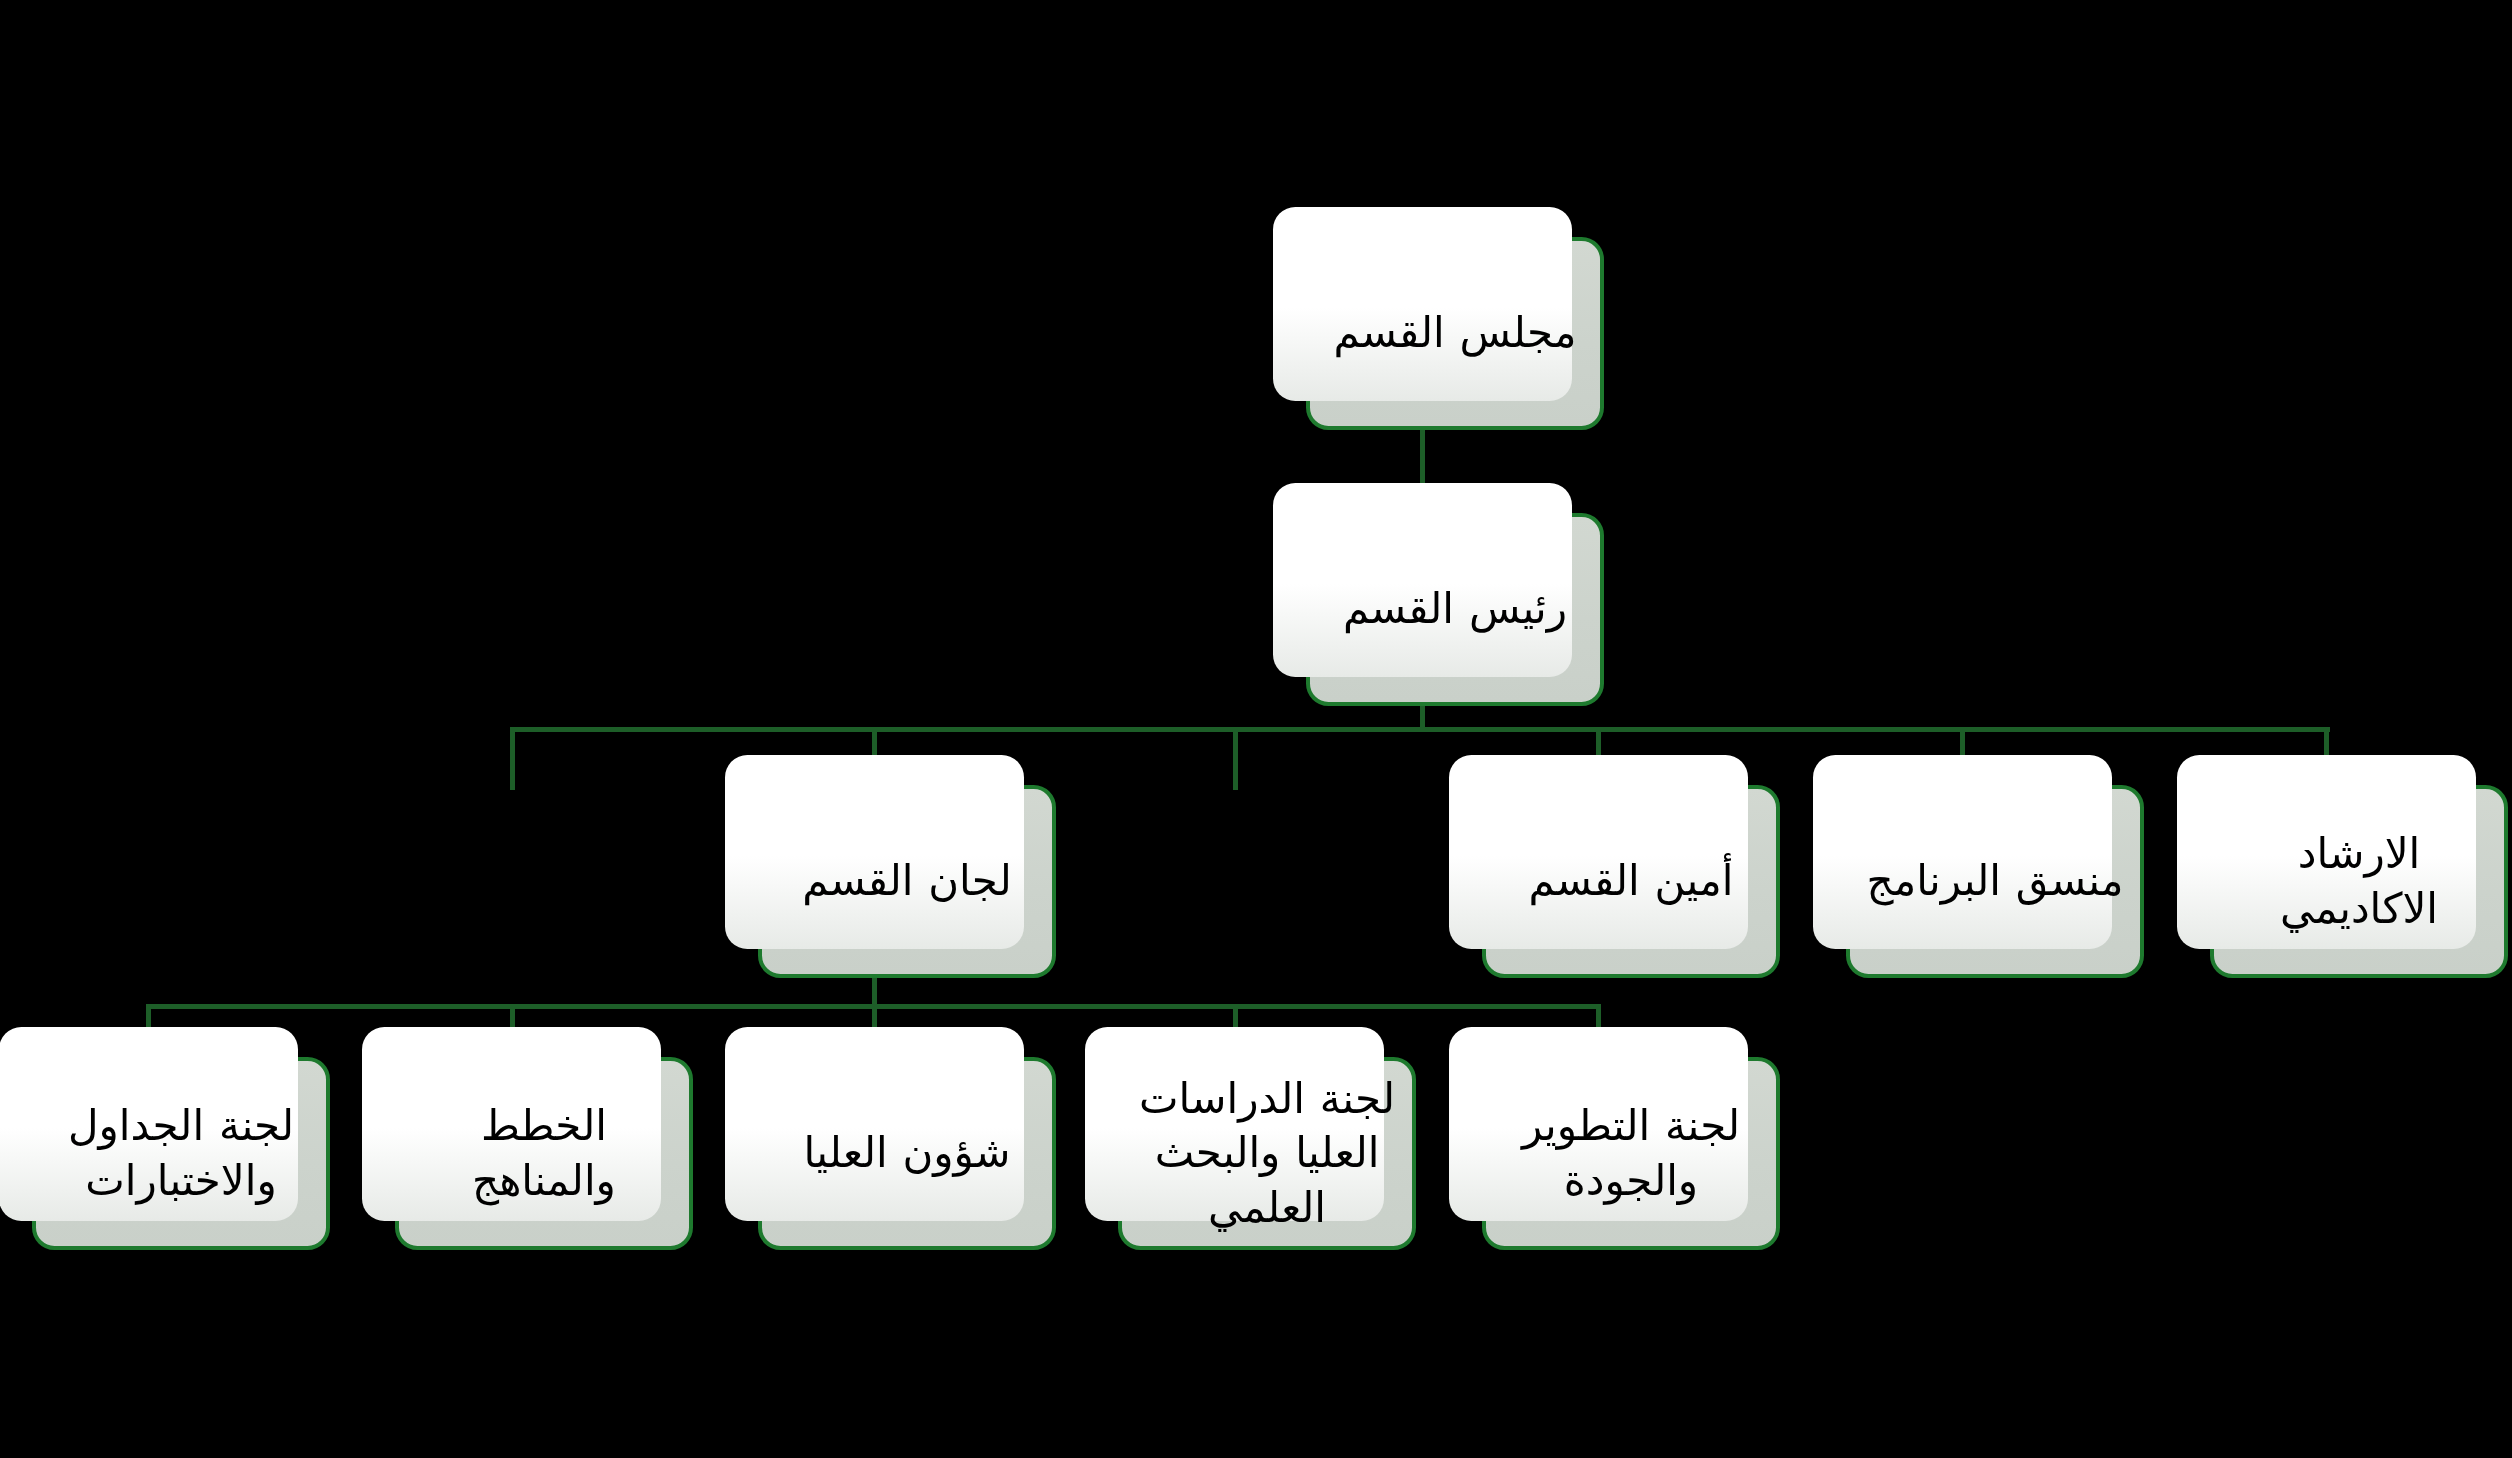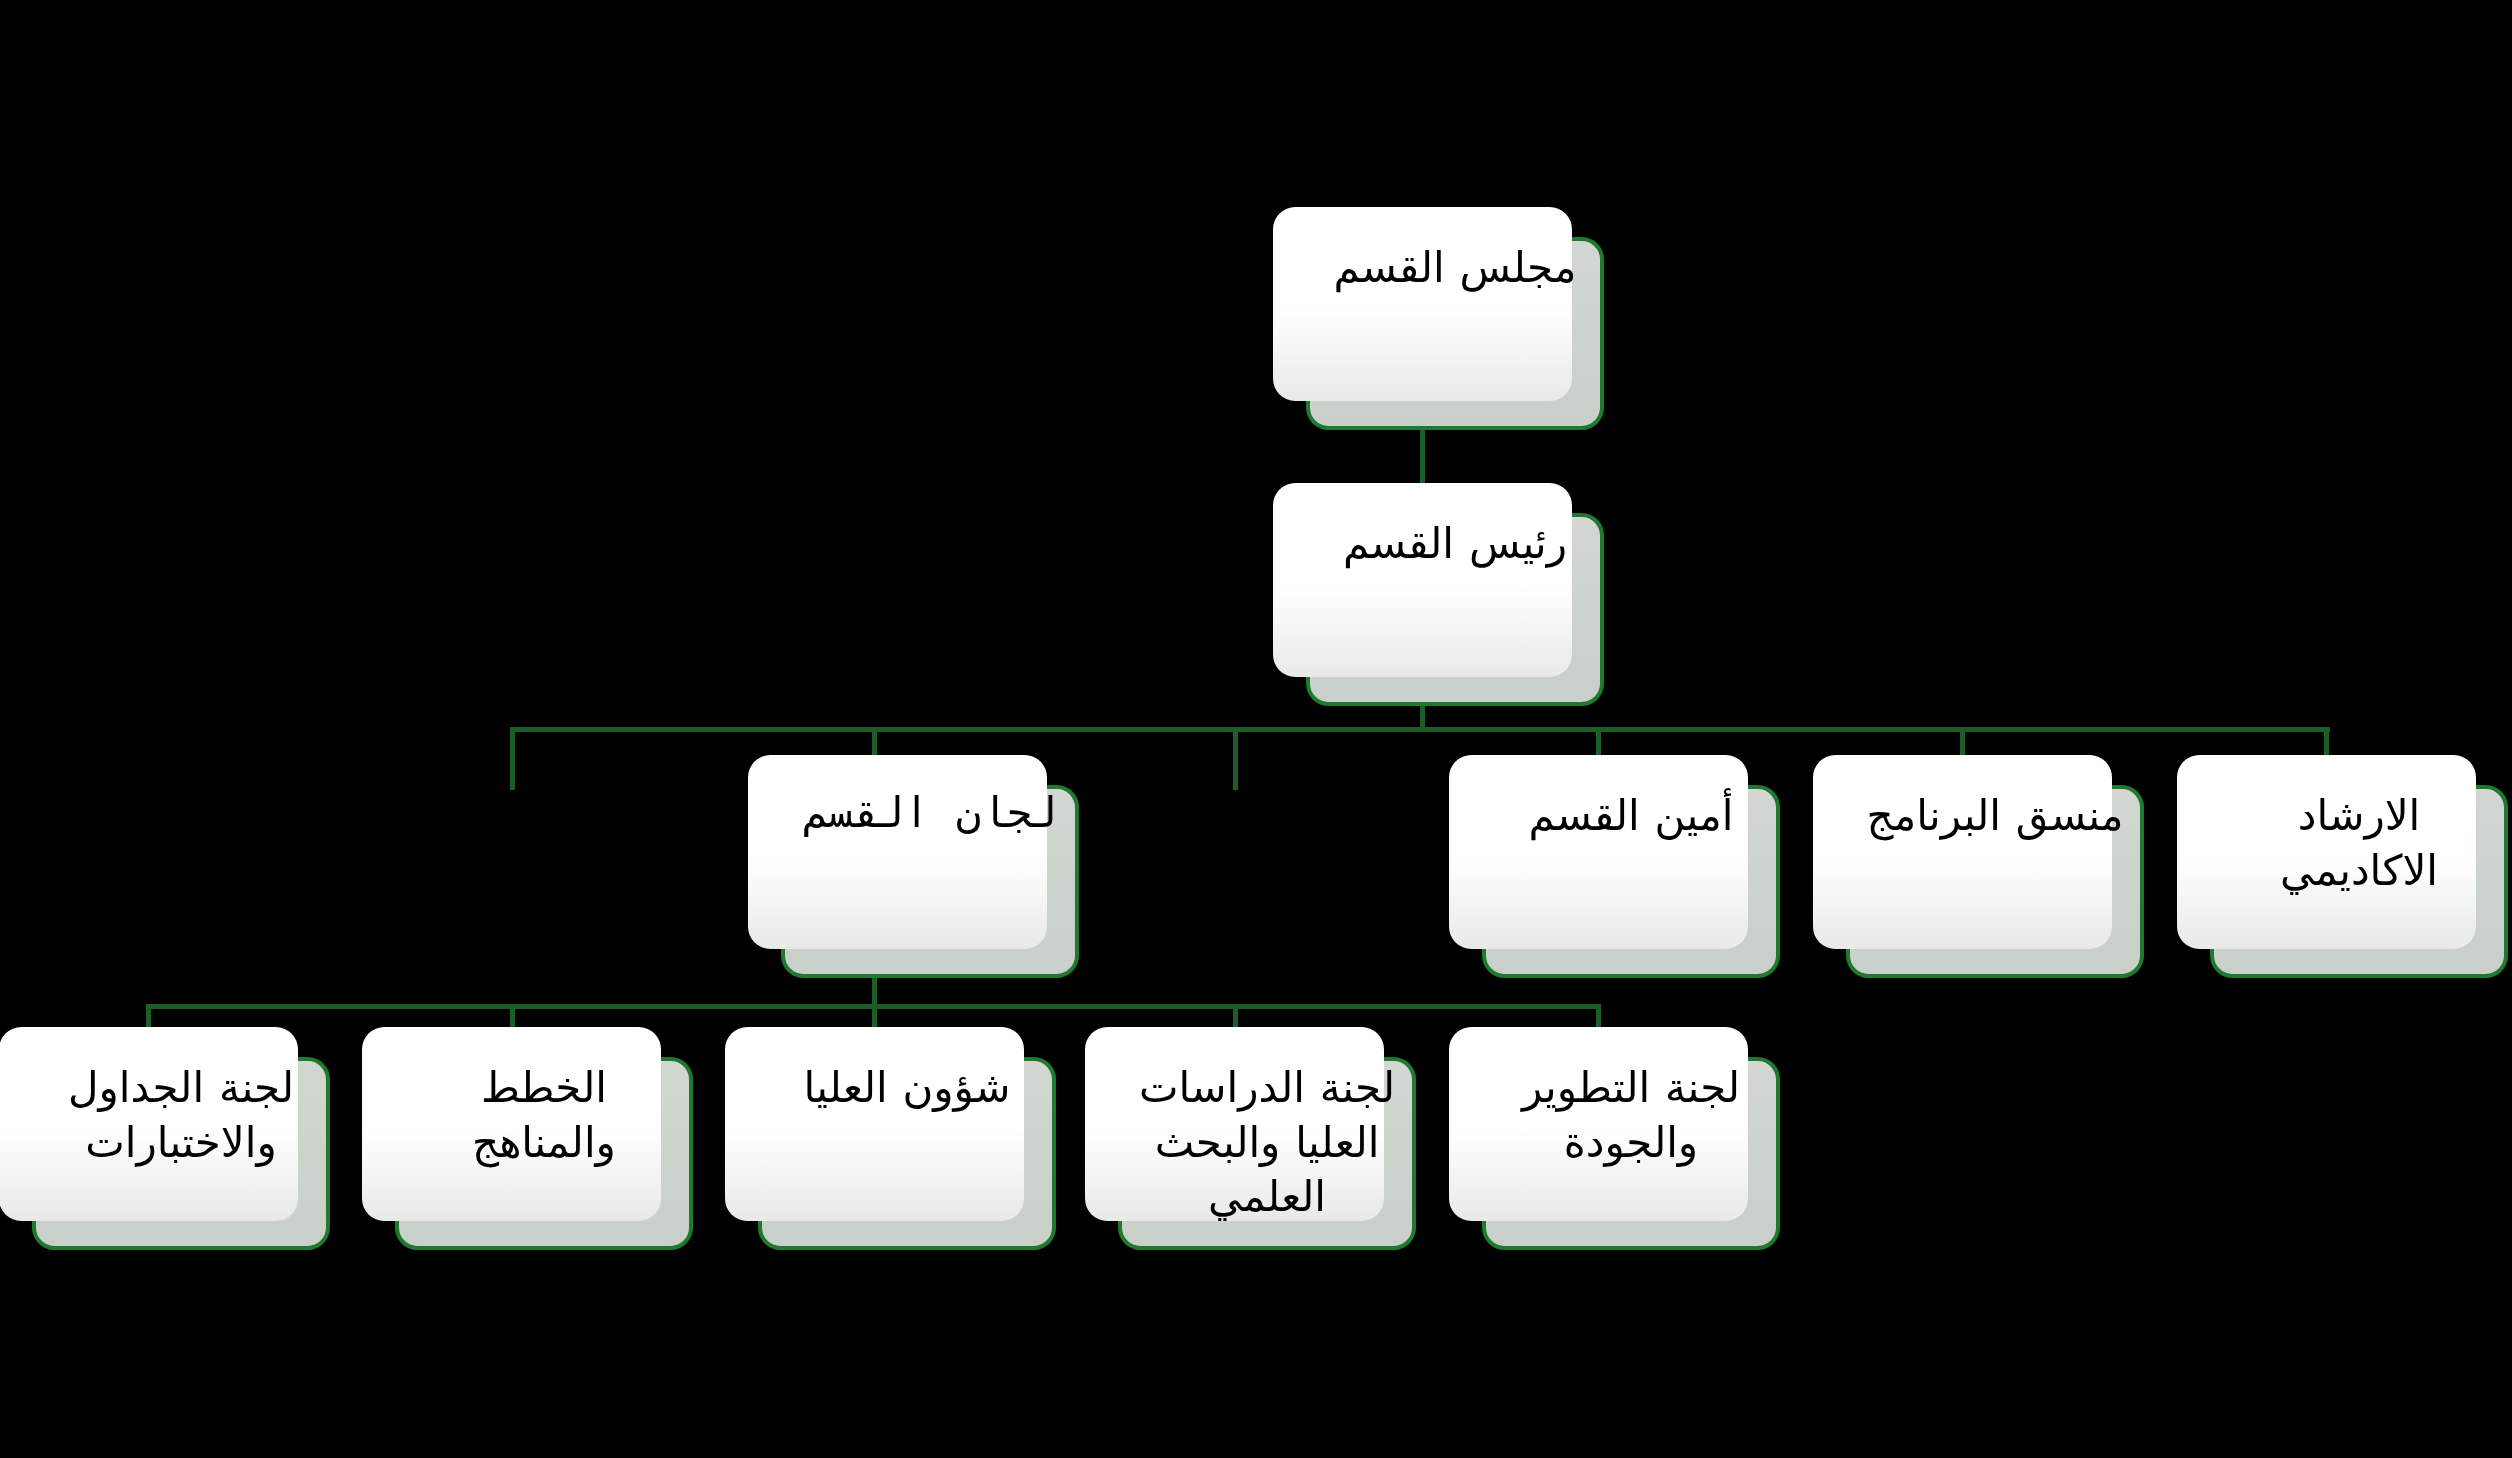--- a/index.html
+++ b/index.html
@@ -24,21 +24,21 @@
   
   .node {
     position: absolute;
     width: 298px;
     height: 193px;
     box-sizing: border-box;
     border: 4.5px solid #1e7a2e;
     border-radius: 22.4px;
     background: linear-gradient(180deg, #d2d8d1 0%, #ccd3cc 55%, #c9d0c9 100%);
     display: flex;
-    align-items: flex-start;
+    align-items: center;
     justify-content: center;
     text-align: center;
     z-index: 2;
   }
   .node::before {
     
     content: "";
     position: absolute;
     left: -37px;
     top: -34px;
@@ -84,21 +84,21 @@
   <div class="connector" style="left:1596px; top:1004px; width:5.2px; height:63px;"></div>
 
   <div class="node" style="left:1306px; top:237px;">
     <span class="label">مجلس القسم</span>
   </div>
 
   <div class="node" style="left:1306px; top:513px;">
     <span class="label">رئيس القسم</span>
   </div>
 
-  <div class="node" style="left:781px; top:785px;font-family:Liberation Mono, monospace;">
+  <div class="node" style="left:758px; top:785px;">
     <span class="label">لجان القسم</span>
   </div>
   <div class="node" style="left:1482px; top:785px;">
     <span class="label">أمين القسم</span>
   </div>
   <div class="node" style="left:1846px; top:785px;">
     <span class="label">منسق البرنامج</span>
   </div>
   <div class="node" style="left:2210px; top:785px;">
     <span class="label">الارشاد الاكاديمي</span>

